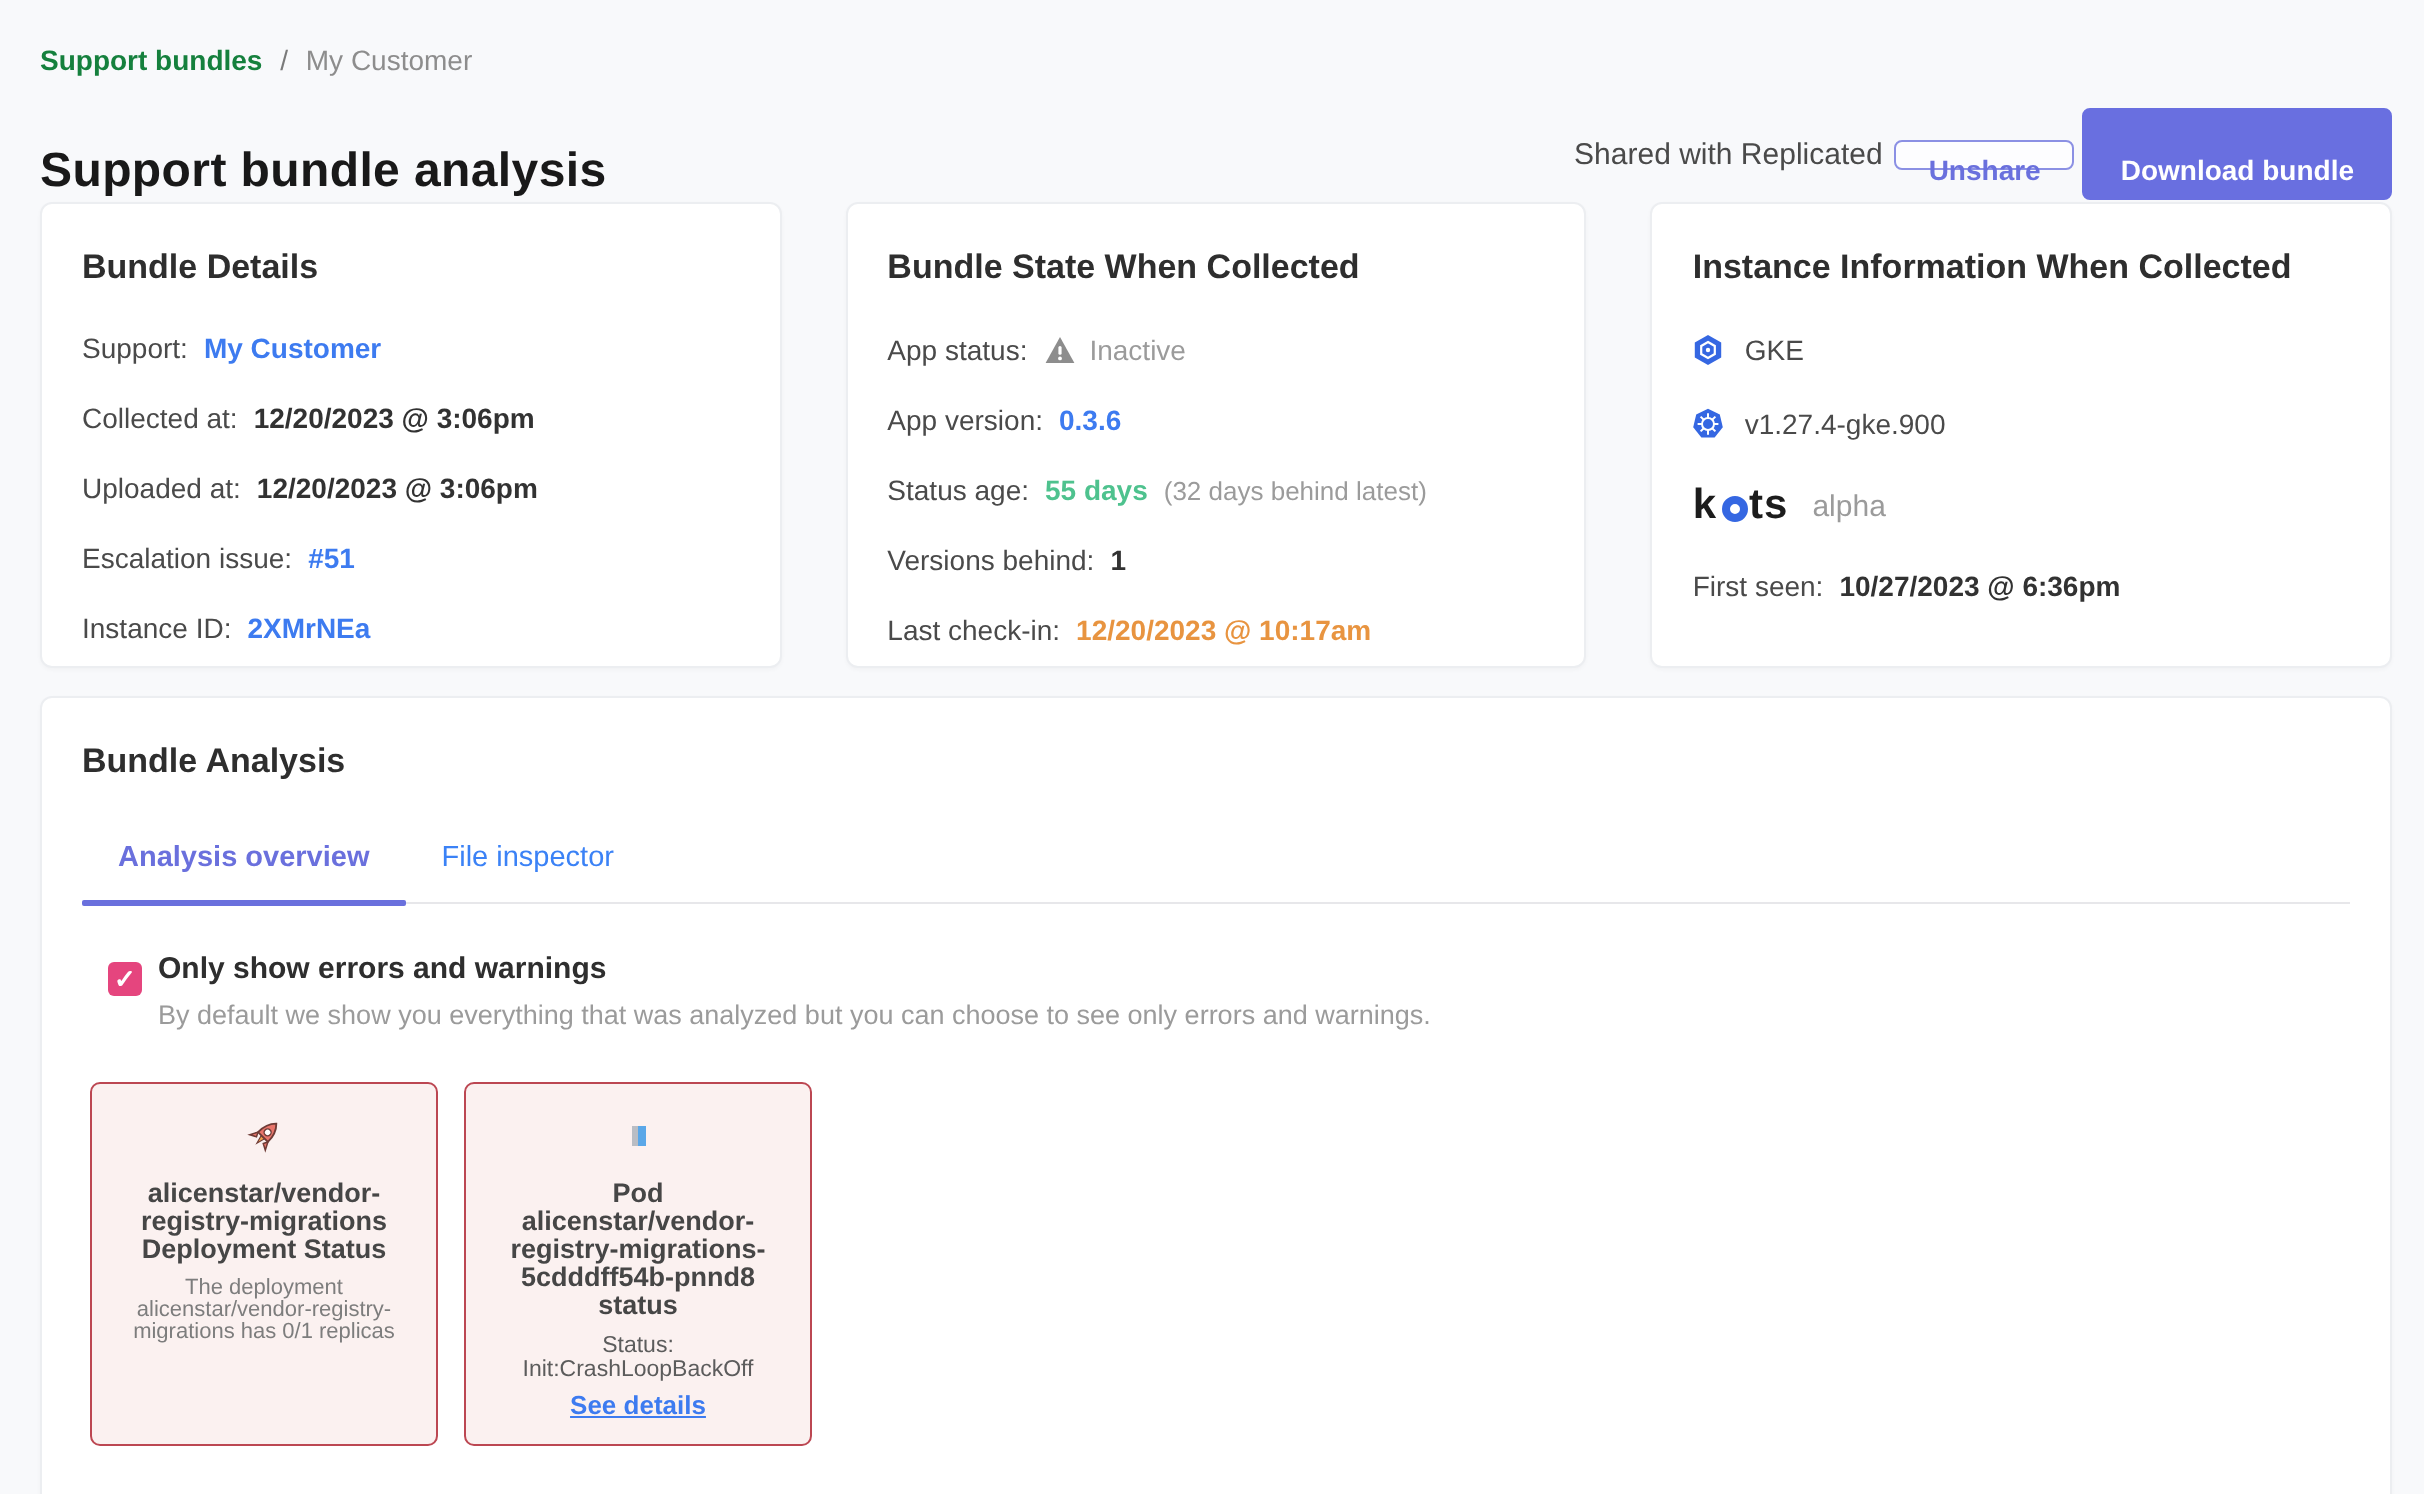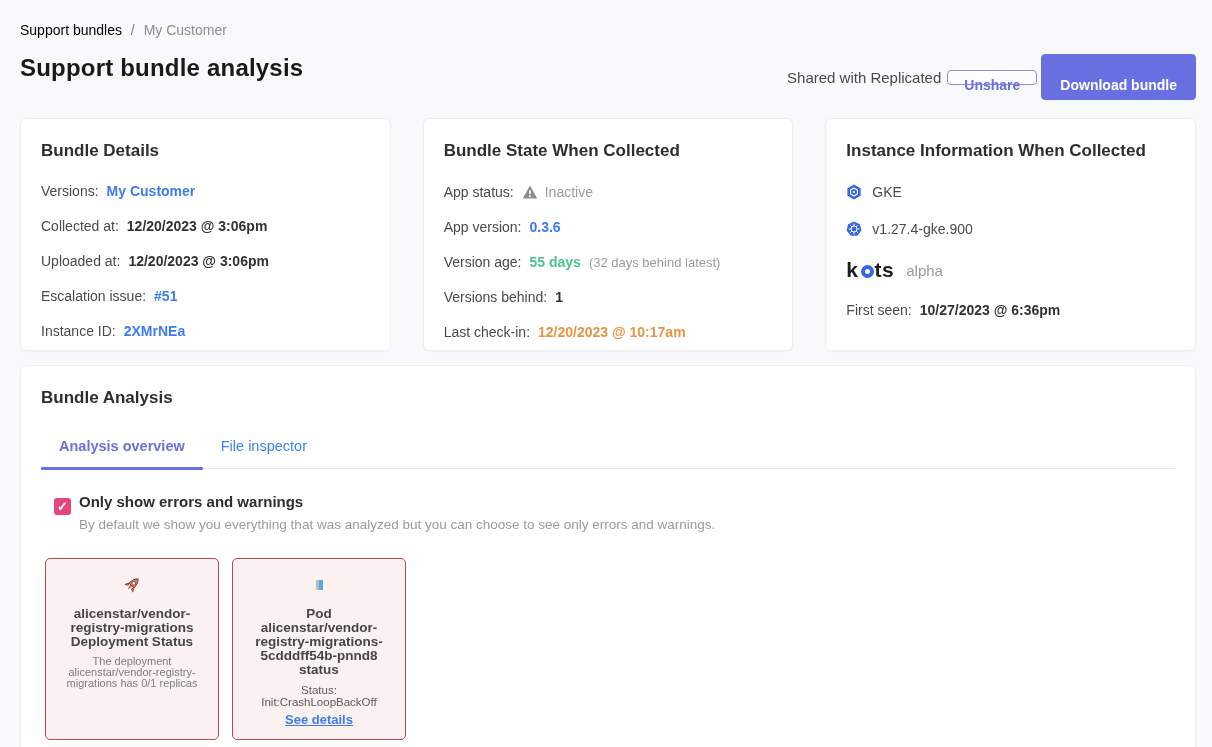--- a/index.html
+++ b/index.html
@@ -6,26 +6,26 @@
   html,body { width:1212px; height:747px; overflow:hidden; }
   body {
     font-family:"Liberation Sans", sans-serif;
     background:#f8f9fb;
     color:#323232;
   }
   .page { padding:20px 16px 0 20px; }
 
   
   .breadcrumb { font-size:14px; margin:2px 0 16px 0; color:#9b9b9b; }
-  .breadcrumb .crumb-link { color:#000000; font-weight:400; text-decoration:none; cursor:pointer; }
+  .breadcrumb .crumb-link { color:#15803d; font-weight:700; text-decoration:none; cursor:pointer; }
   .breadcrumb .sep { margin:0 5px; color:#7a7a7a; }
   .breadcrumb .crumb-current { color:#8d8d8d; }
 
   
-  .header-row { display:flex; align-items:flex-start; justify-content:space-between; margin-bottom:18px; padding-right:0; }
+  .header-row { display:flex; align-items:flex-end; justify-content:space-between; margin-bottom:1px; padding-right:0; }
   .page-title { font-size:24px; font-weight:800; color:#191919; letter-spacing:0.2px; }
   .header-actions { display:flex; align-items:center; gap:4px; }
   .shared-text { font-size:15px; color:#4a4a4a; margin-right:2px; }
   .btn { font-family:inherit; font-size:14px; font-weight:700; border-radius:4px; padding:6px 16px; height:15px; cursor:pointer; }
   .btn-outline { background:#fdfdff; color:#6a70dd; border:1px solid #8b90e4; }
   .btn-primary { background:#696fe0; color:#ffffff; border:1px solid #696fe0; padding:22px 18px; }
 
   
   .cards-row { display:flex; gap:32px; margin-bottom:14px; }
   .card {
@@ -102,21 +102,21 @@
       <button class="btn btn-outline">Unshare</button>
       <button class="btn btn-primary">Download bundle</button>
     </div>
   </div>
 
   <div class="cards-row">
 
     <div class="card">
       <div class="card-title">Bundle Details</div>
       <div class="row">
-        <span class="lbl">Versions:</span>
+        <span class="lbl">Support:</span>
         <span class="val-link">My Customer</span>
       </div>
       <div class="row">
         <span class="lbl">Collected at:</span>
         <span class="val-bold">12/20/2023 @ 3:06pm</span>
       </div>
       <div class="row">
         <span class="lbl">Uploaded at:</span>
         <span class="val-bold">12/20/2023 @ 3:06pm</span>
       </div>
@@ -141,21 +141,21 @@
               <circle cx="8" cy="12.2" r="0.95" fill="#ffffff"></circle>
             </svg>
         </span>
         <span class="val-gray">Inactive</span>
       </div>
       <div class="row">
         <span class="lbl">App version:</span>
         <span class="val-link">0.3.6</span>
       </div>
       <div class="row">
-        <span class="lbl">Version age:</span>
+        <span class="lbl">Status age:</span>
         <span class="val-green">55 days</span>
         <span class="note-gray">(32 days behind latest)</span>
       </div>
       <div class="row">
         <span class="lbl">Versions behind:</span>
         <span class="val-bold">1</span>
       </div>
       <div class="row">
         <span class="lbl">Last check-in:</span>
         <span class="val-orange">12/20/2023 @ 10:17am</span>

